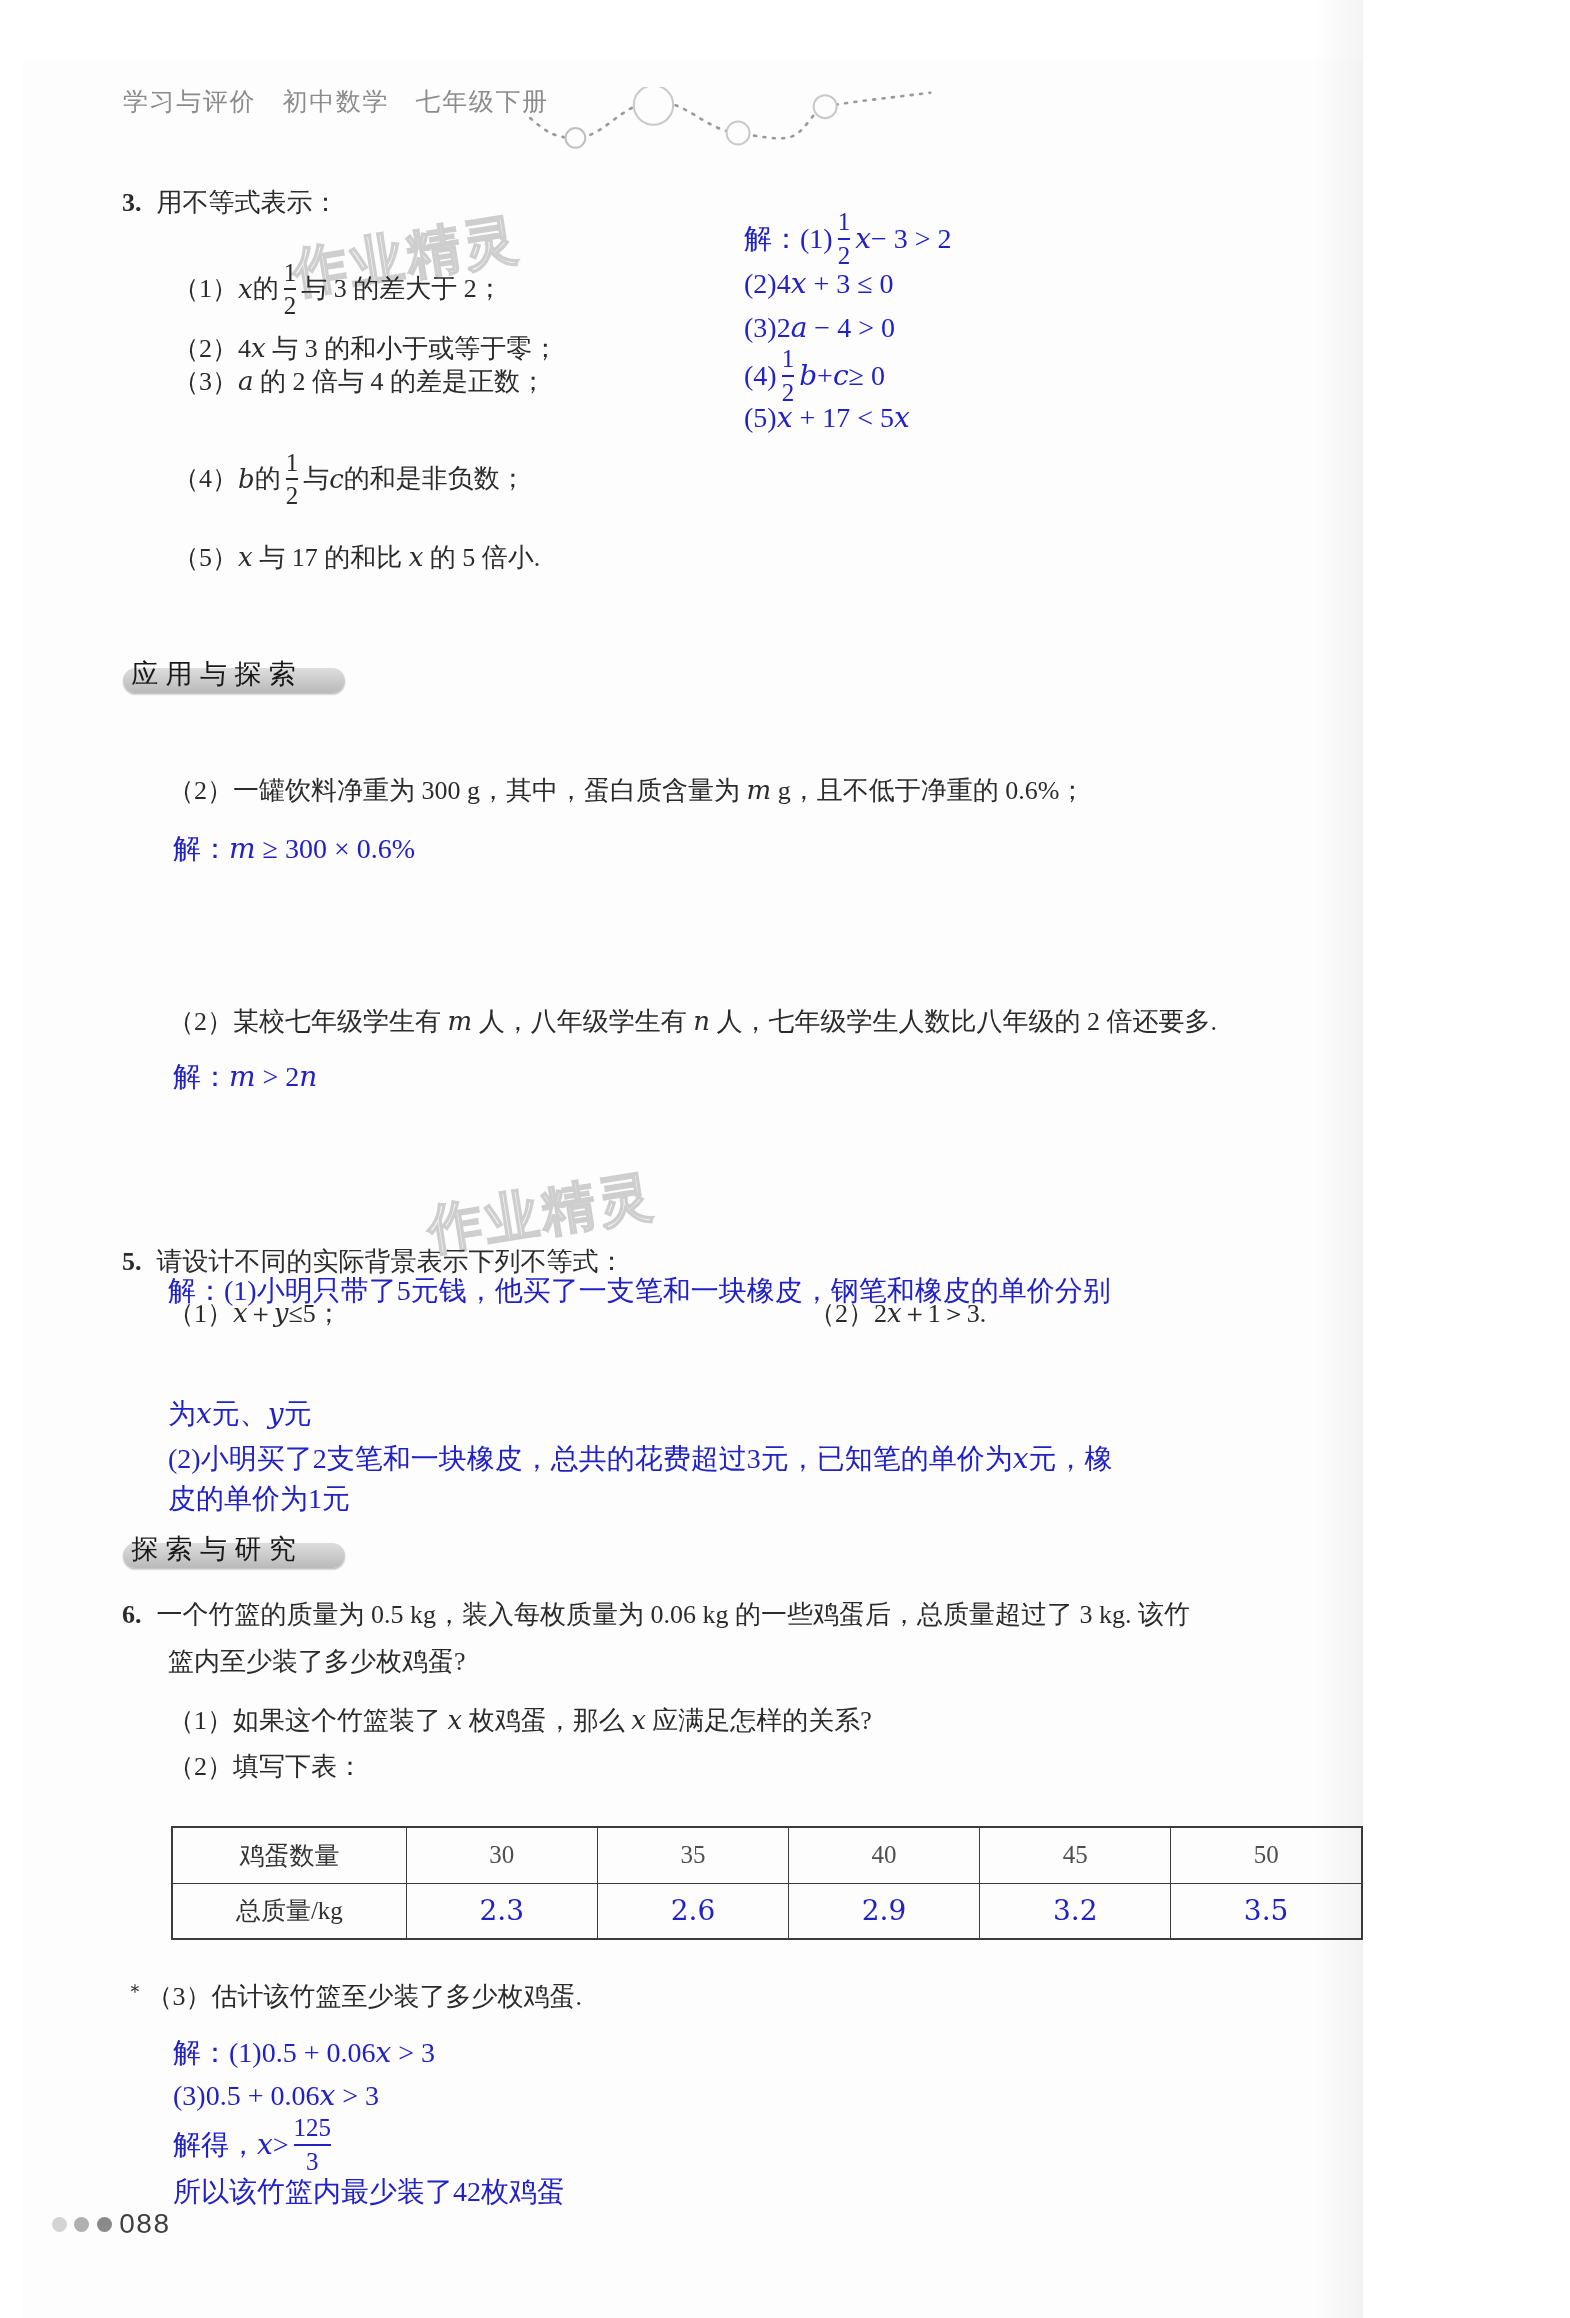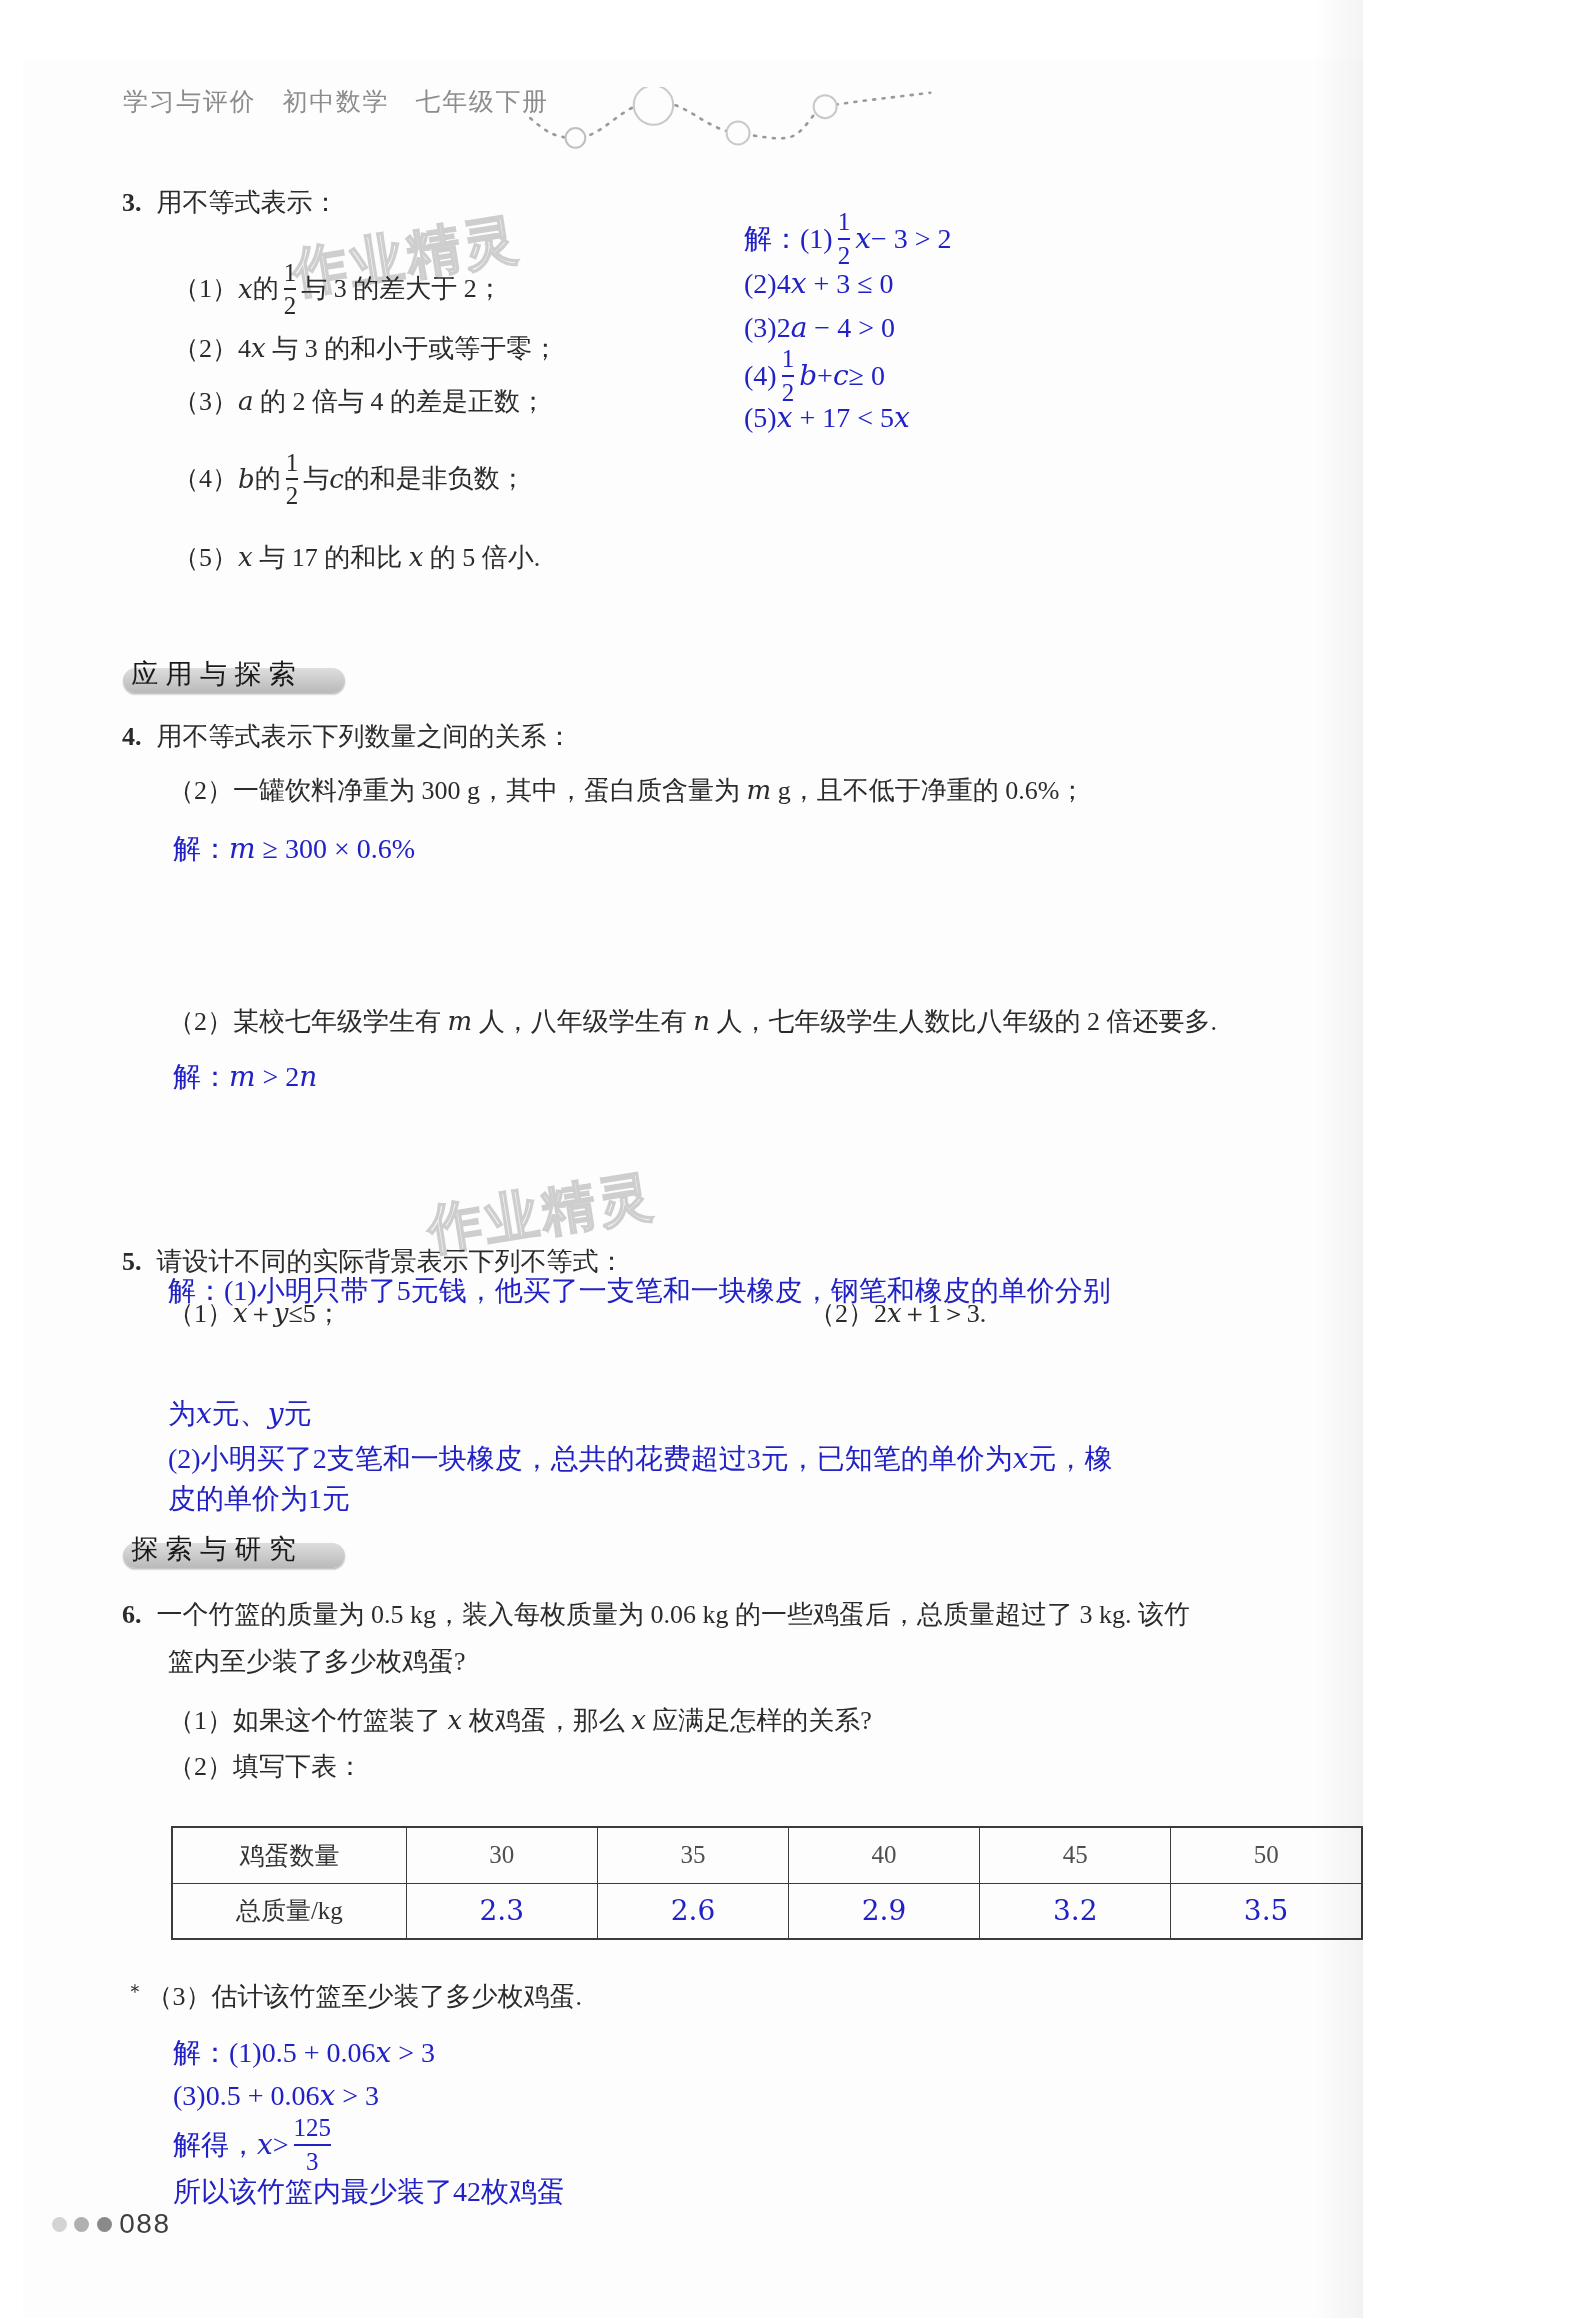--- a/index.html
+++ b/index.html
@@ -70,21 +70,21 @@
         <span>1</span>
         <span class="den">2</span>
       </span>
     <span>与 3 的差大于 2；</span>
   </div>
 
   <div class="abs body32" style="left:173px; top:332px">
     <span>（2）4</span><span class="v">x</span><span> 与 3 的和小于或等于零；</span>
   </div>
 
-  <div class="abs body32" style="left:173px; top:385px">
+  <div class="abs body32" style="left:173px; top:365px">
     <span>（3）</span><span class="v">a</span><span> 的 2 倍与 4 的差是正数；</span>
   </div>
 
   <div class="abs body32 rowflex" style="left:173px; top:438px; height:82px">
     <span>（4）</span>
       <span class="v">b</span>
       <span> 的</span>
     <span class="frac">
         <span>1</span>
         <span class="den">2</span>
@@ -127,23 +127,20 @@
   </div>
   <div class="abs blue" style="left:744px; top:401px">
     <span>(5)</span><span class="v">x</span><span> + 17 &lt; 5</span><span class="v">x</span>
   </div>
 
   <div class="badge" style="left:123px; top:656px">
     <div class="capsule"></div>
     <div class="btext">应用与探索</div>
   </div>
 
-  <div class="abs body32" style="left:122px; top:721px">
-    <span class="bold">4.</span><span class="num-gap">用不等式表示下列数量之间的关系：</span>
-  </div>
   <div class="abs body32" style="left:168px; top:774px">
     <span>（2）一罐饮料净重为 300 g，其中，蛋白质含量为 </span><span class="v">m</span><span> g，且不低于净重的 0.6%；</span>
   </div>
   <div class="abs blue" style="left:173px; top:830px">
     <span>解：</span><span class="v">m</span><span> ≥ 300 × 0.6%</span>
   </div>
   <div class="abs body32" style="left:168px; top:1005px">
     <span>（2）某校七年级学生有 </span><span class="v">m</span><span> 人，八年级学生有 </span><span class="v">n</span><span> 人，七年级学生人数比八年级的 2 倍还要多.</span>
   </div>
   <div class="abs blue" style="left:173px; top:1058px">

